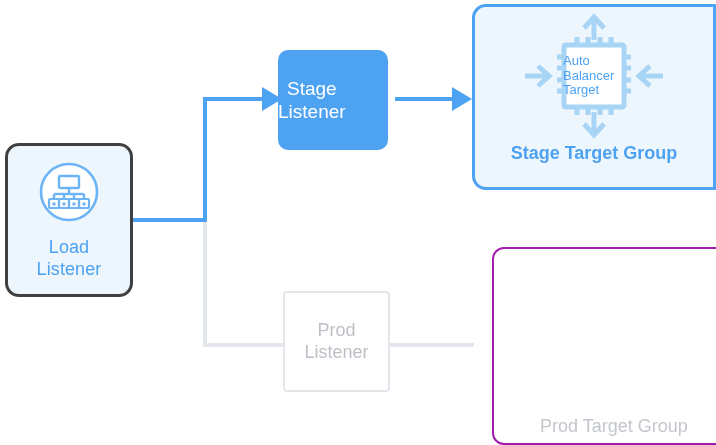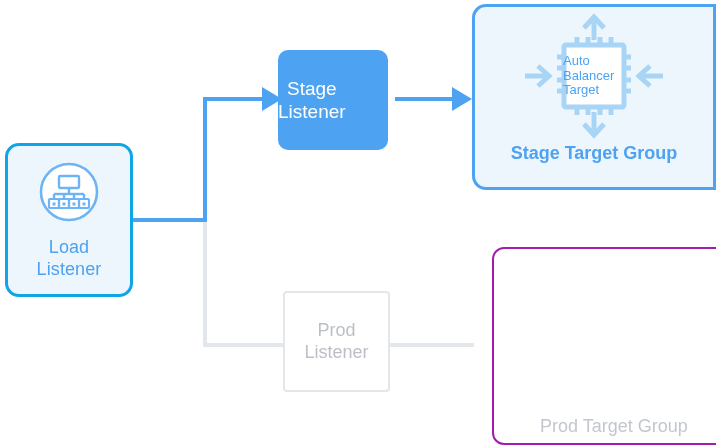--- a/index.html
+++ b/index.html
@@ -12,21 +12,21 @@
   #stage{ position:absolute; left:0; top:0; width:716px; height:445px; }
 
   
   #wires{ position:absolute; left:0; top:0; width:716px; height:445px; z-index:1; }
 
   
   .node{ position:absolute; z-index:2; }
 
   .lb-box{
     left:5px; top:143px; width:128px; height:154px;
-    background:#eef6fd; border:3px solid #0ea5e9; border-radius:14px;
+    background:#eef6fd; border:3px solid #404040; border-radius:14px;
     display:flex; flex-direction:column; align-items:center;
     justify-content:center; gap:13px;
   }
   .lb-icon{ width:64px; height:64px; }
   .lb-label{
     color:#4da2f2; font-size:18px; line-height:1.18;
     text-align:center; font-weight:400; letter-spacing:.1px;
   }
 
   .stage-listener{

